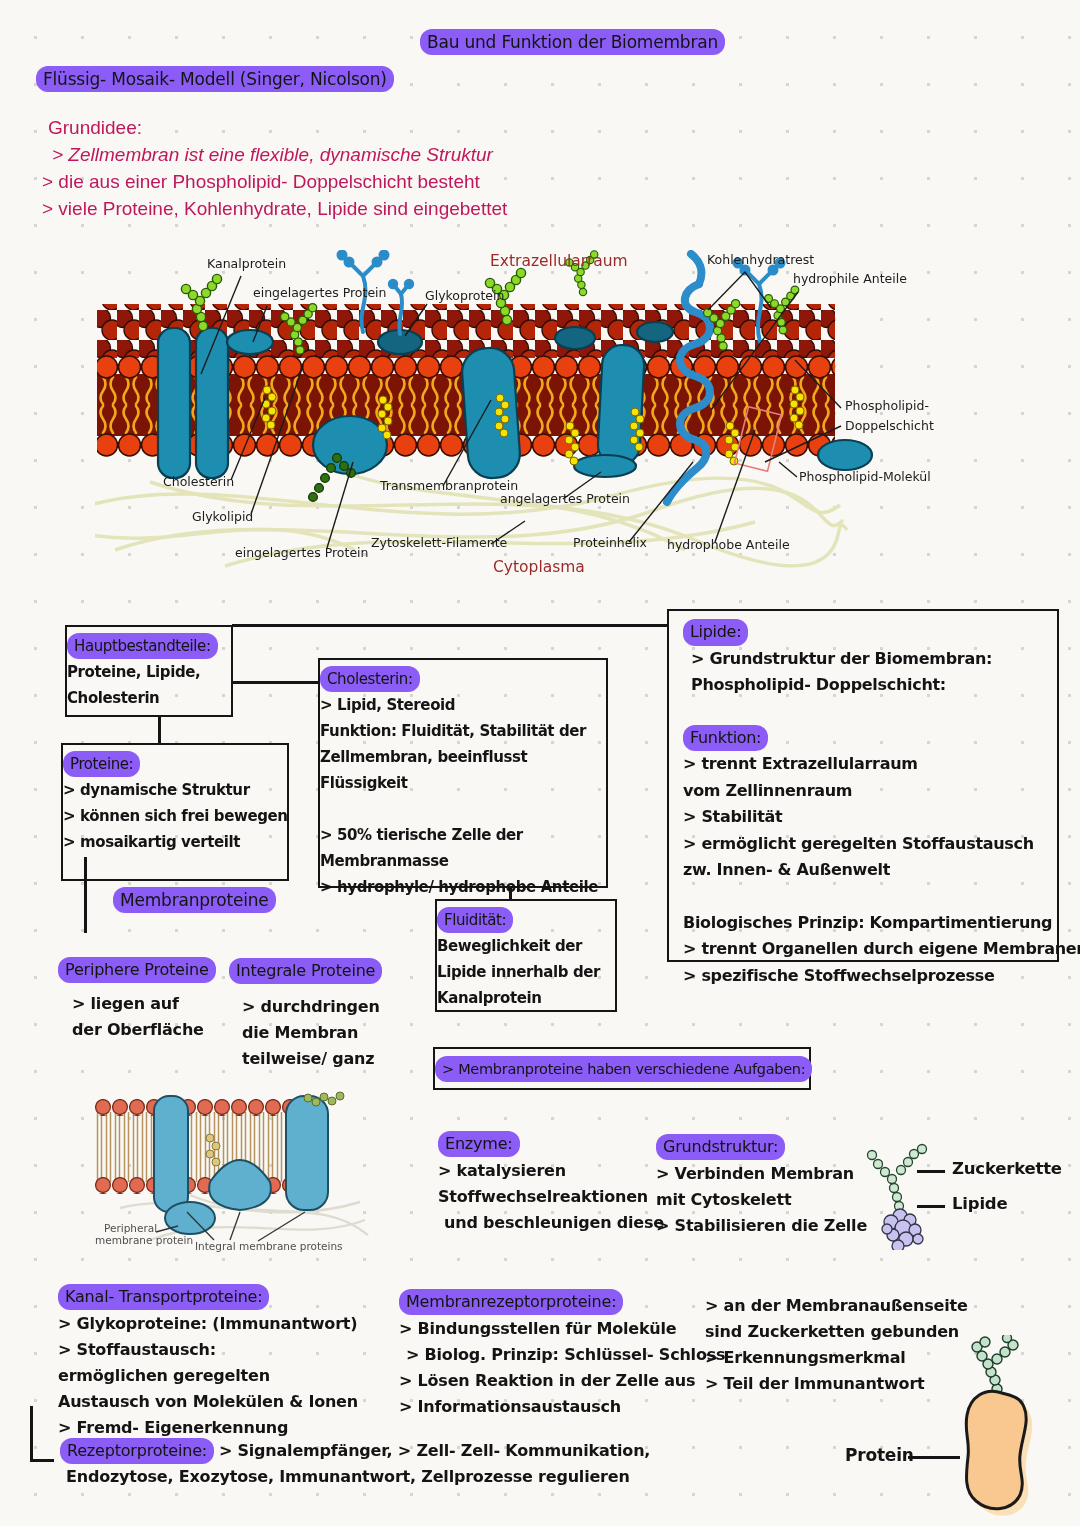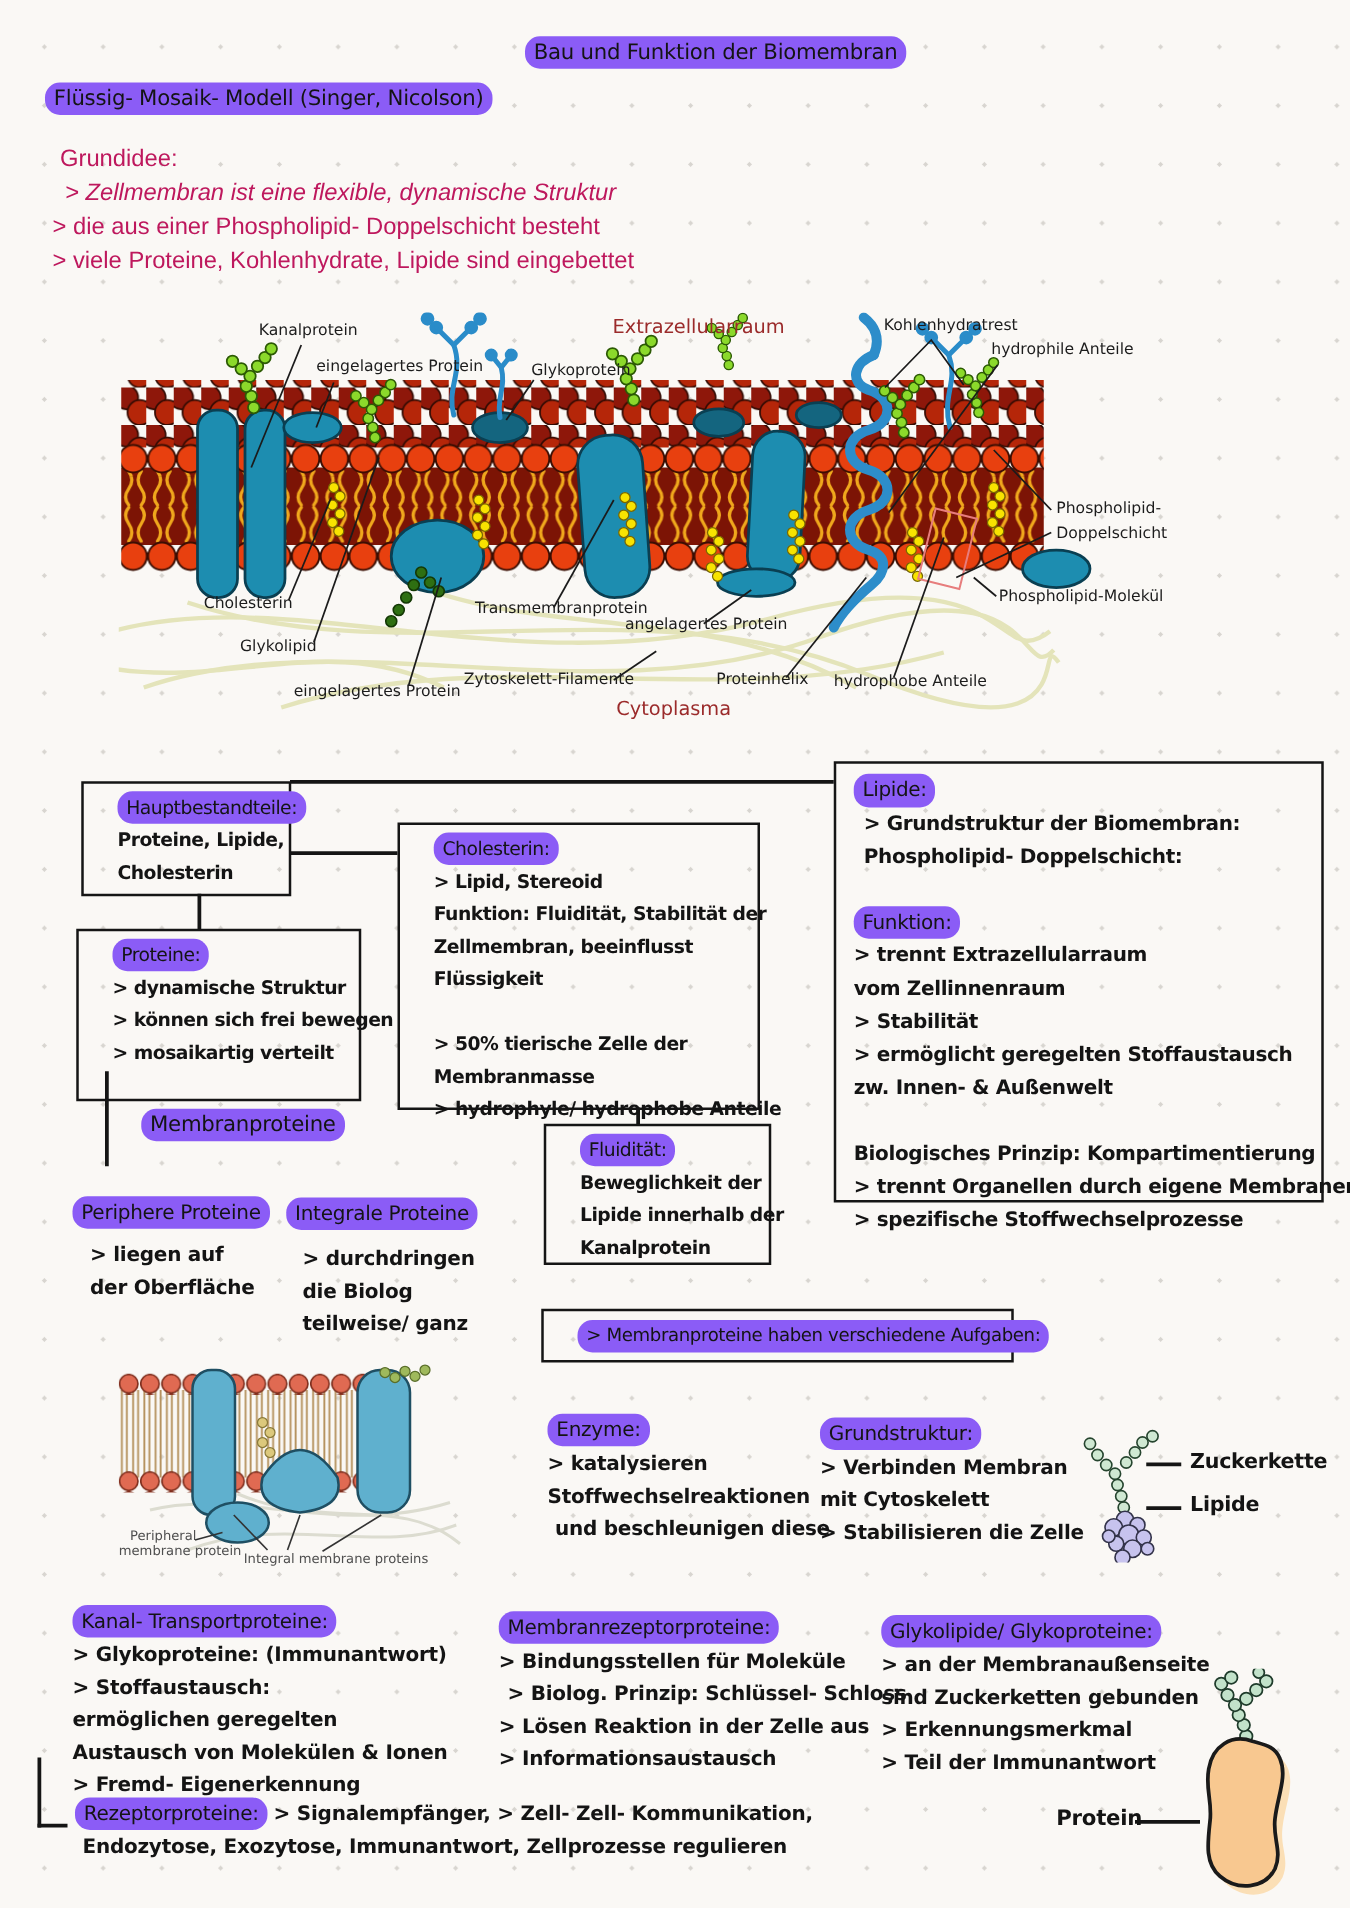--- a/index.html
+++ b/index.html
@@ -6,21 +6,21 @@
   body{
     width:1080px;height:1526px;position:relative;overflow:hidden;
     background-color:#faf8f5;
     background-image:radial-gradient(#d8d5d0 1.6px, transparent 1.8px);
     background-size:47px 47px;background-position:12px 14px;
     font-family:"DejaVu Sans",sans-serif;color:#161616;
   }
   .abs{position:absolute;}
   .hand{font-family:"DejaVu Sans",sans-serif;font-size:16px;line-height:26px;color:#141414;letter-spacing:-0.2px;}
   .chip{background:#8b5cf6;border-radius:12px;padding:0 7px;display:inline-block;font-weight:normal;}
-  .box{position:absolute;border:2.6px solid #151515;padding:6px 27px;box-sizing:border-box;}
+  .box{position:absolute;border:2.6px solid #151515;padding:6px 0;box-sizing:border-box;}
   .bline{font-size:15px;line-height:26px;letter-spacing:-0.4px;white-space:nowrap;font-weight:600;}
   .bline:empty{min-height:26px;}
   .cline{font-size:16px;line-height:26.5px;letter-spacing:-0.3px;white-space:nowrap;font-weight:600;}
   .cline:empty{min-height:26px;}
   .ln{position:absolute;background:#151515;}
   .intro{font-family:"Liberation Sans",sans-serif;font-size:19px;line-height:27px;color:#be185d;}
   .sechead{font-weight:bold;font-size:16.5px;}
   .dlabel{font-size:12.5px;fill:#1c1c1c;font-family:"DejaVu Sans",sans-serif;}
   .region{font-size:15.5px;fill:#9b2b2b;font-family:"DejaVu Sans",sans-serif;}
   .smlabel{font-size:10.5px;fill:#4f4f4f;font-family:"DejaVu Sans",sans-serif;}
@@ -275,21 +275,21 @@
   <div style="padding-left:14px;margin-top:8px;font-weight:600;">
     <div>&gt; liegen auf</div>
     <div>der Oberfläche</div>
   </div>
 </div>
 
 <div class="abs hand" style="left:229px;top:958px;">
   <span class="chip">Integrale Proteine</span>
   <div style="padding-left:13px;margin-top:10px;font-weight:600;">
     <div>&gt; durchdringen</div>
-    <div>die Biolog</div>
+    <div>die Membran</div>
     <div>teilweise/ ganz</div>
   </div>
 </div>
 
 <svg class="abs" style="left:90px;top:1090px;" width="280" height="168" viewBox="0 0 280 168">
   <defs>
     <pattern id="sHeadT" width="17" height="16" patternUnits="userSpaceOnUse" patternTransform="translate(5,9)">
       <circle cx="8" cy="8" r="7.4" fill="#e06a52" stroke="#7e2d1c" stroke-width="1.3"></circle>
     </pattern>
     <pattern id="sHeadB" width="17" height="16" patternUnits="userSpaceOnUse" patternTransform="translate(5,87)">
@@ -402,21 +402,20 @@
   <span class="chip">Membranrezeptorproteine:</span>
   <div style="margin-top:1px;font-weight:600;">
     <div>&gt; Bindungsstellen für Moleküle</div>
     <div style="padding-left:7px;">&gt; Biolog. Prinzip: Schlüssel- Schloss</div>
     <div>&gt; Lösen Reaktion in der Zelle aus</div>
     <div>&gt; Informationsaustausch</div>
   </div>
 </div>
 
 <div class="abs hand" style="left:705px;top:1292px;">
-  <span class="chip">Glykolipide/ Glykoproteine:</span>
   <div style="margin-top:1px;font-weight:600;">
     <div>&gt; an der Membranaußenseite</div>
     <div>sind Zuckerketten gebunden</div>
     <div>&gt; Erkennungsmerkmal</div>
     <div>&gt; Teil der Immunantwort</div>
   </div>
 </div>
 
 <div class="abs hand" style="left:60px;top:1438px;width:620px;">
   <div style="white-space:nowrap;">

